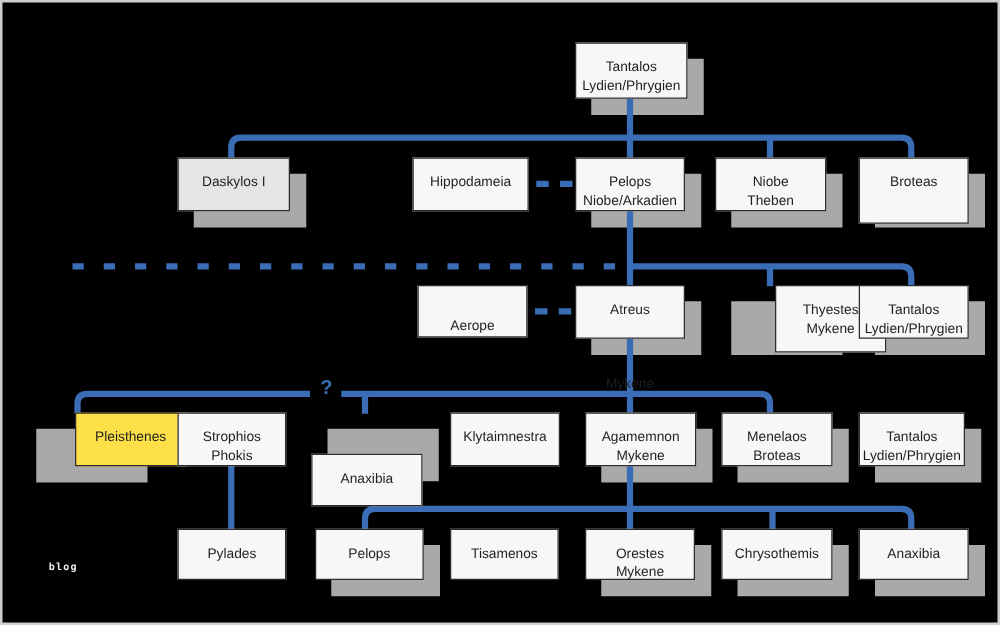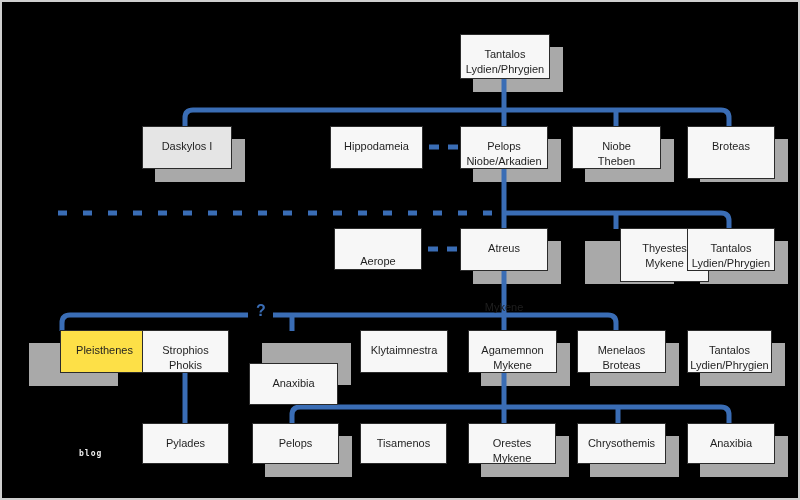--- a/index.html
+++ b/index.html
@@ -170,14 +170,14 @@
       <div class="node-shadow" style="left: 588px; top: 434px; width: 89px; height: 41px; background: rgb(169, 169, 169);"></div>
       <div class="node" style="left: 575px; top: 421px; width: 89px; height: 41px; background: rgb(247, 247, 247); border: 1px solid rgb(43, 43, 43); color: rgb(31, 31, 31);">
         <div>Chrysothemis</div>
       </div>
       <div class="node-shadow" style="left: 698px; top: 434px; width: 88px; height: 41px; background: rgb(169, 169, 169);"></div>
       <div class="node" style="left: 685px; top: 421px; width: 88px; height: 41px; background: rgb(247, 247, 247); border: 1px solid rgb(43, 43, 43); color: rgb(31, 31, 31);">
         <div>Anaxibia</div>
       </div>
     </div>
   <div id="uncertainty-mark" style="left: 250px; top: 301px; width: 18px; text-align: center; color: rgb(58, 109, 181);">?</div>
-  <div id="watermark" style="left: 37px; top: 447px; color: rgb(237, 237, 237); margin-left: 40px;">blog</div>
+  <div id="watermark" style="left: 37px; top: 447px; color: rgb(237, 237, 237);">blog</div>
 </div>
 
 </body></html>

